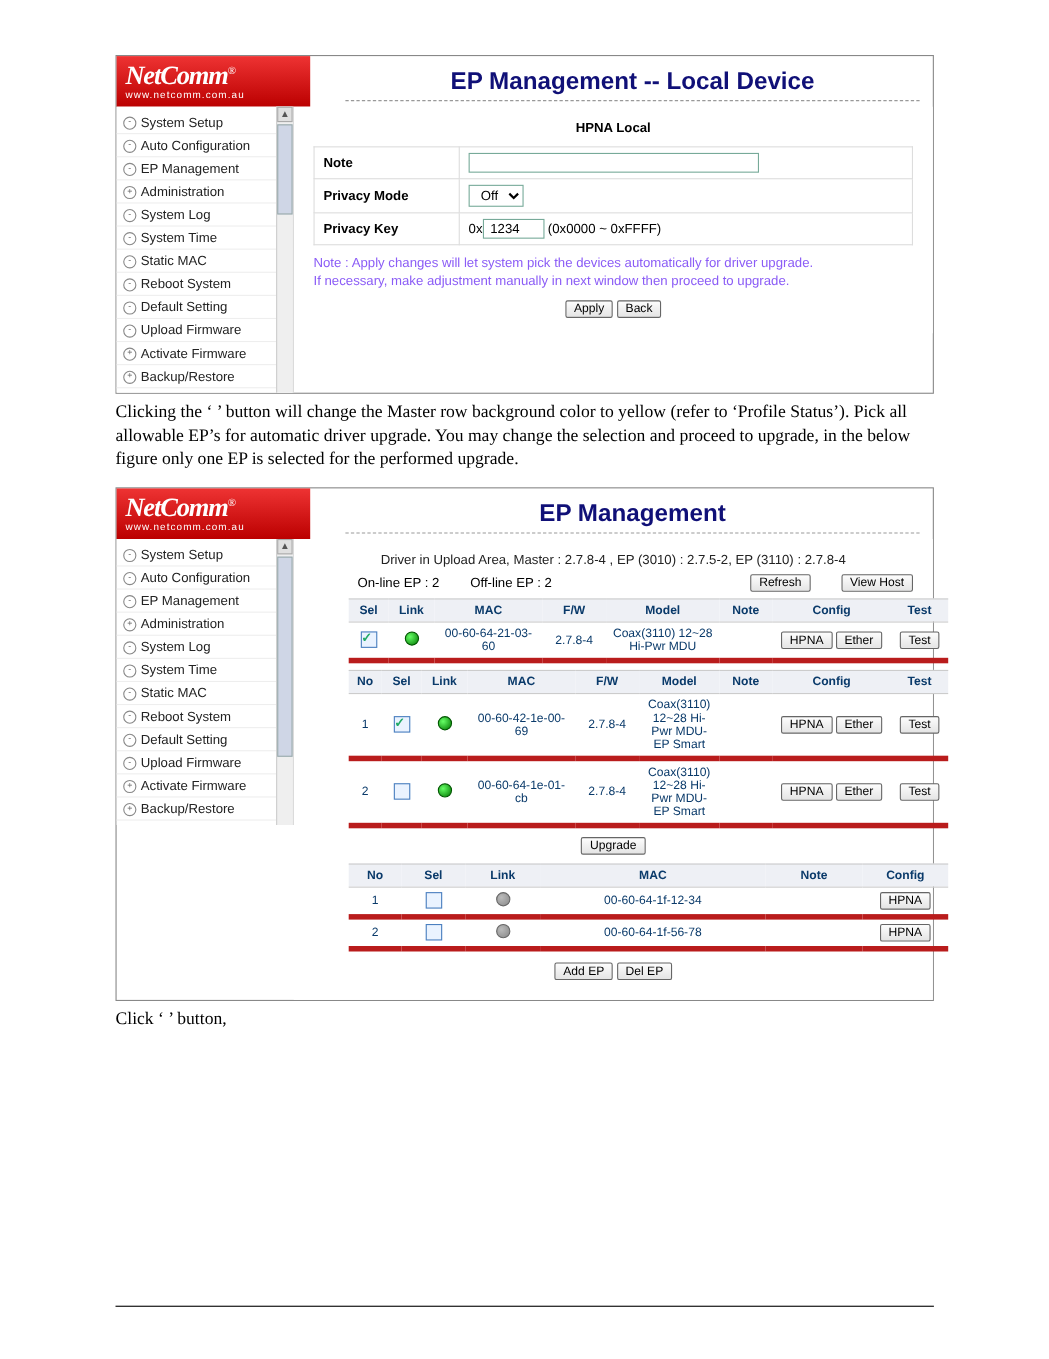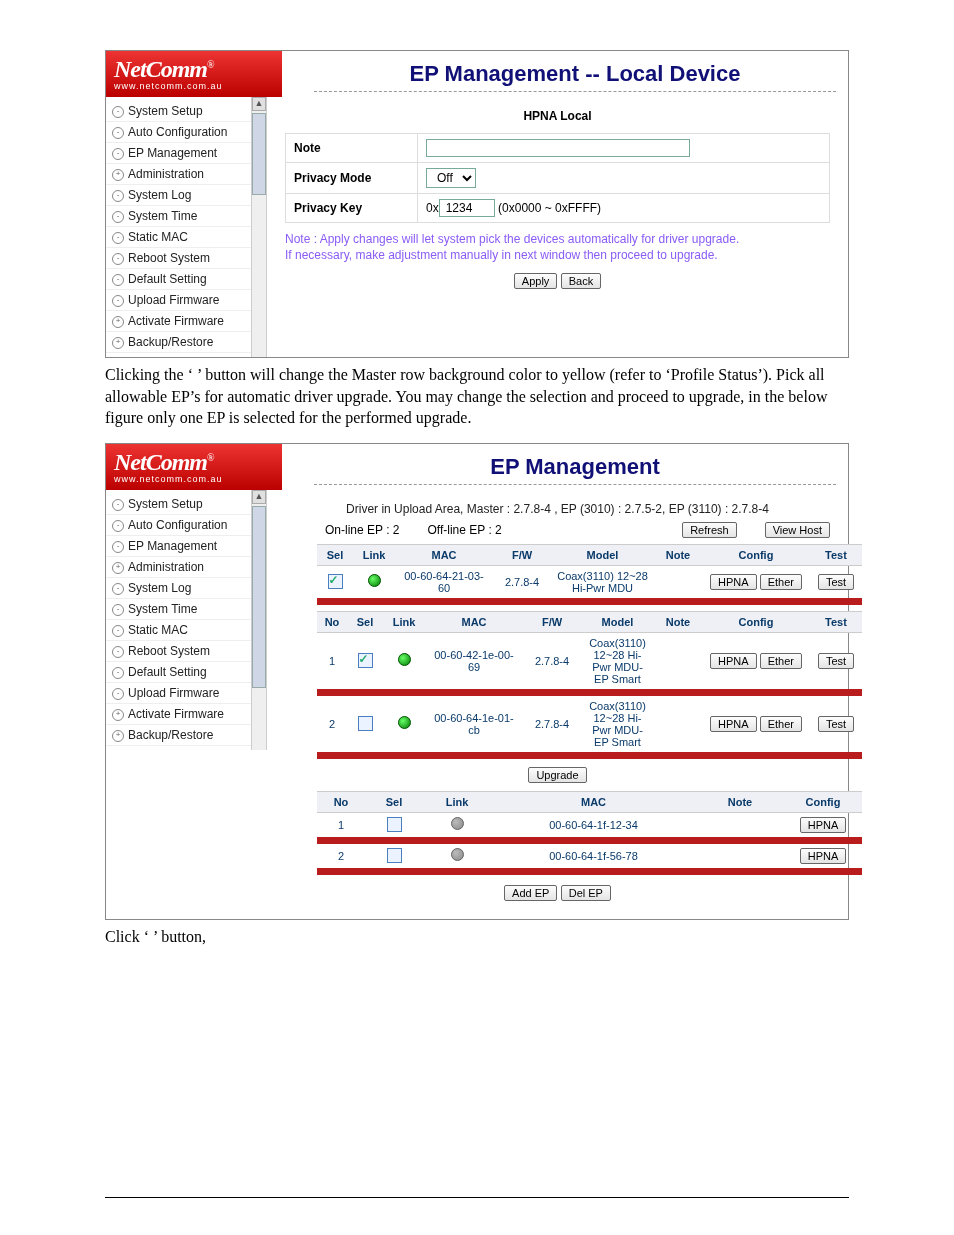--- a/index.html
+++ b/index.html
@@ -191,21 +191,21 @@
     font-weight: bold;
     padding: 4px 4px;
     border-top: 1px solid #ccc;
     border-bottom: 1px solid #ccc;
     text-align: center;
   }
   .data-tbl td {
     padding: 4px 4px;
     text-align: center;
     color: #0a3a6a;
-    border-bottom: 7px solid #b91c1c;
+    border-bottom: 5px solid #b91c1c;
   }
   .led {
     display: inline-block;
     width: 11px; height: 11px;
     border-radius: 50%;
     background: radial-gradient(circle at 35% 35%, #6f6, #070);
     border: 1px solid #050;
   }
   .led.off {
     background: radial-gradient(circle at 35% 35%, #bbb, #888);

